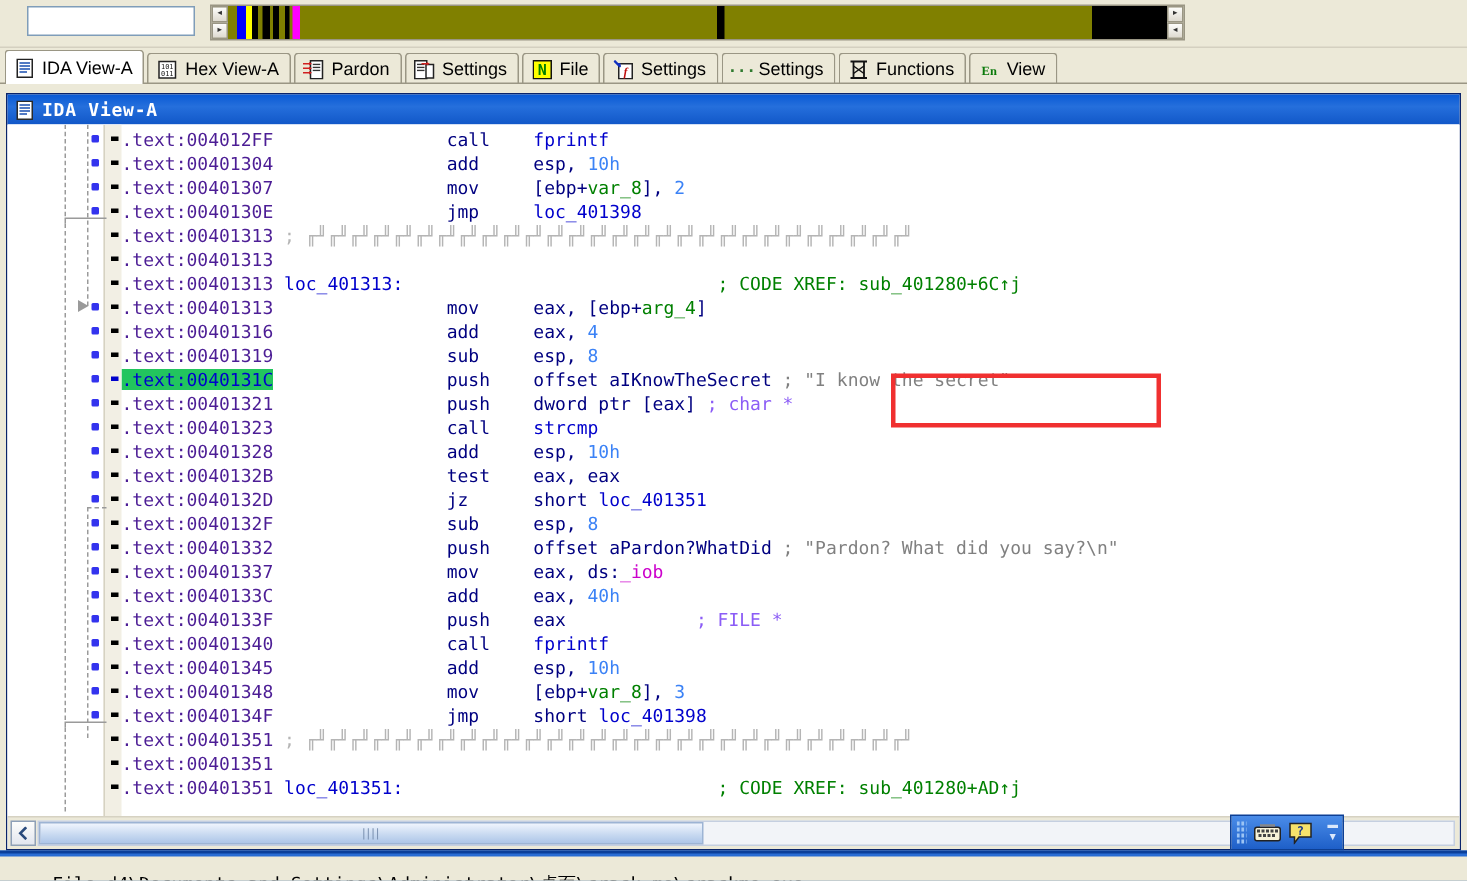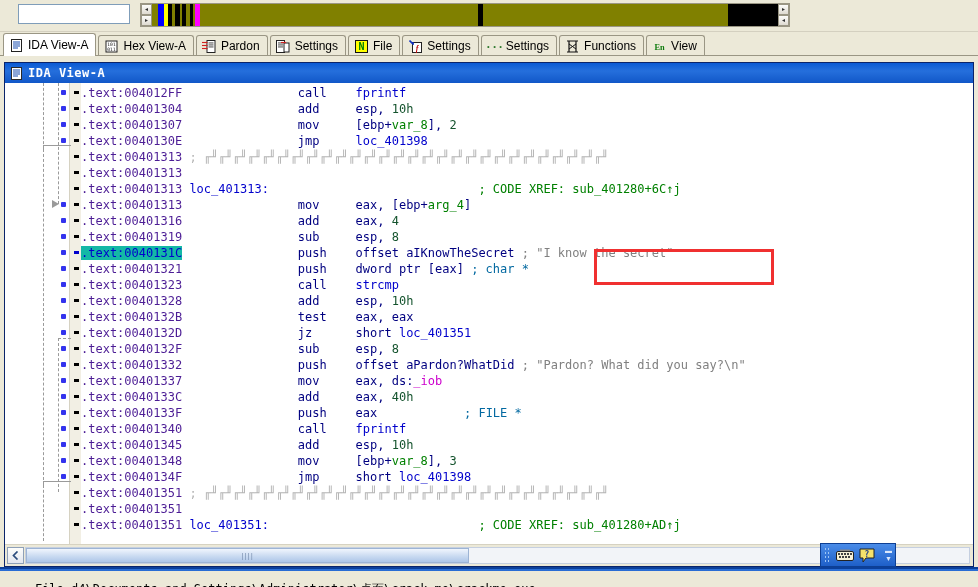--- a/index.html
+++ b/index.html
@@ -187,32 +187,32 @@
     font-family: "DejaVu Sans Mono", monospace;
     font-size: 12px;
     line-height: 16px;
     white-space: pre;
     overflow: hidden;
     padding-top: 2px;
     box-sizing: border-box;
   }
   .line { height: 16px; position: relative; }
   .addr { color: #4c1d95; }
-  .addr.hl { color: #0000cc; background: #14b8a6; }
+  .addr.hl { color: #0000cc; background: #22c55e; }
   .mn  { color: #000080; }
   .op  { color: #000080; }
-  .num { color: #14532d; }
+  .num { color: #3b82f6; }
   .lbl { color: #0000cc; }
   .fn  { color: #0000cc; }
   .var { color: #008000; }
   .cmt { color: #008000; }
   .str { color: #808080; }
   .dsym{ color: #cc00cc; }
   .sep { color: #b5b5b5; }
-  .cmtb{ color: #0369a1; }
+  .cmtb{ color: #8b5cf6; }
 
   
   .redbox {
     position: absolute;
     border: 3px solid #f03030;
     box-sizing: border-box;
     pointer-events: none;
   }
 
   

